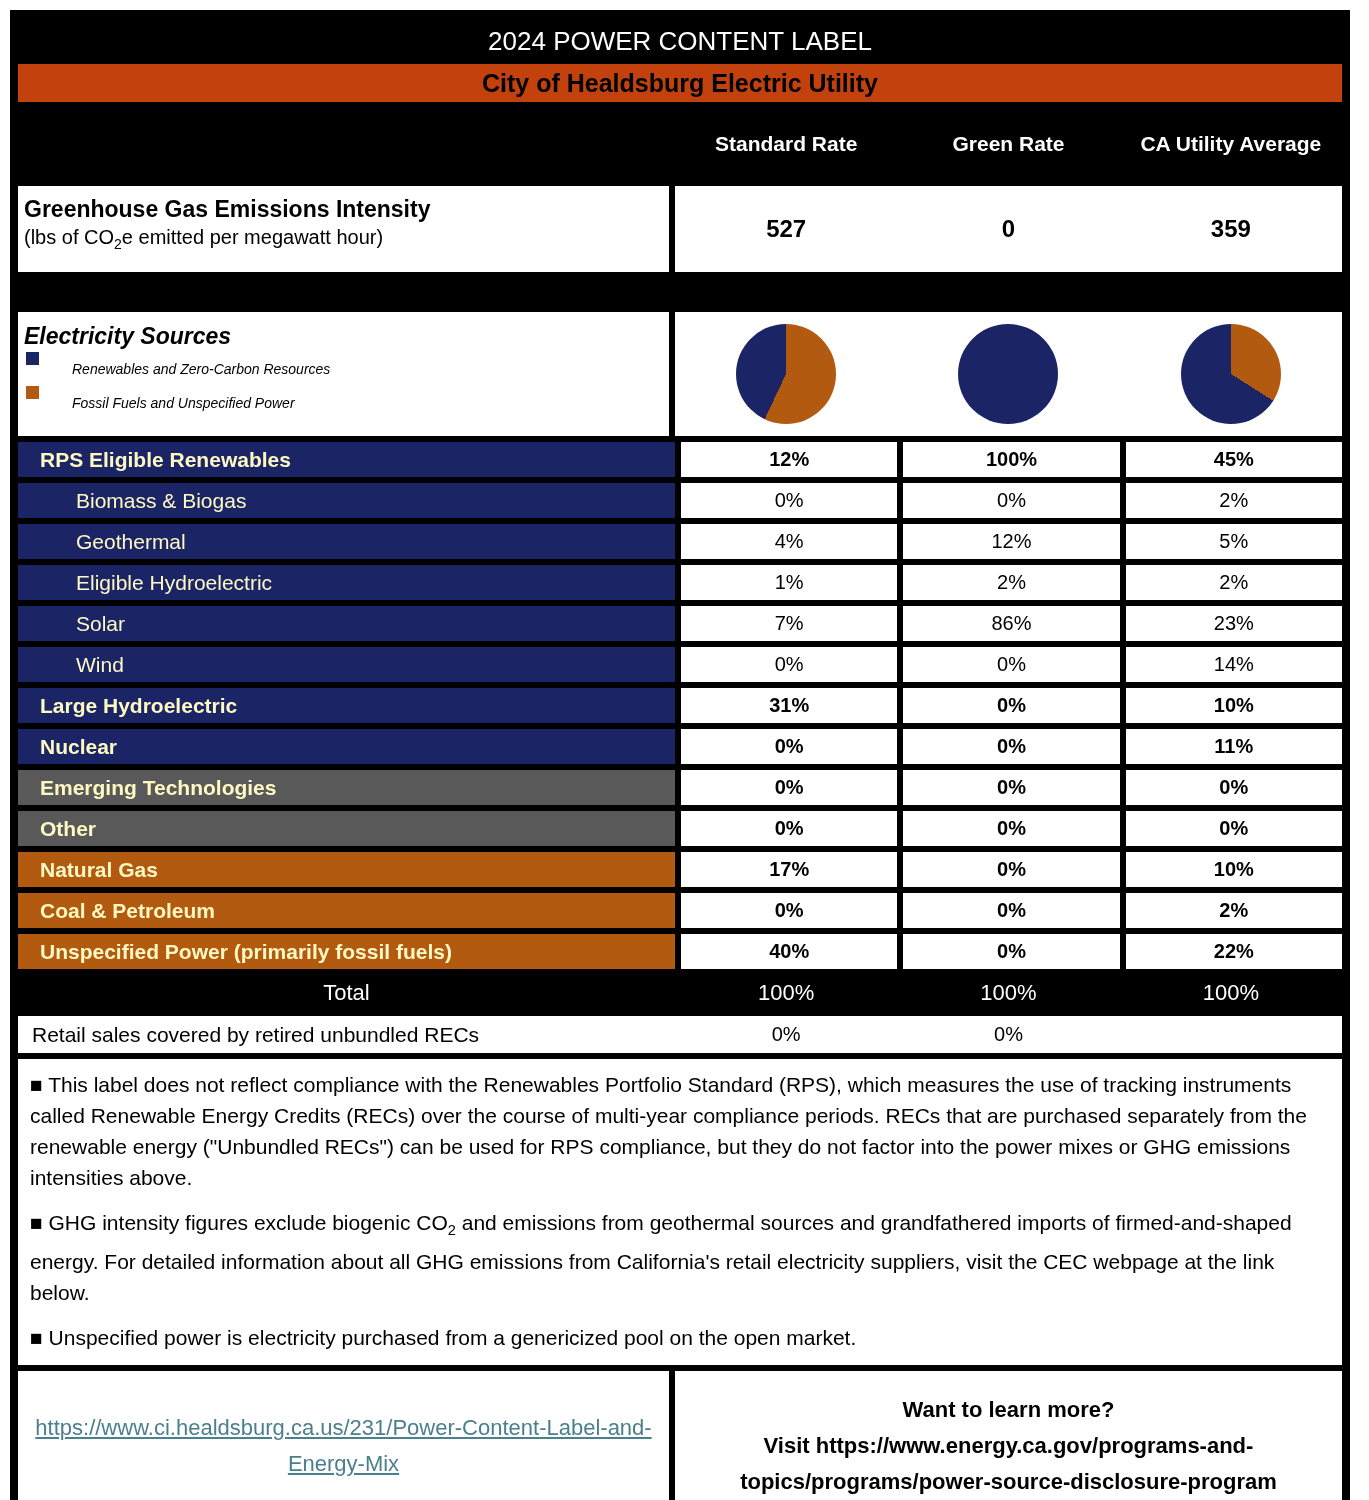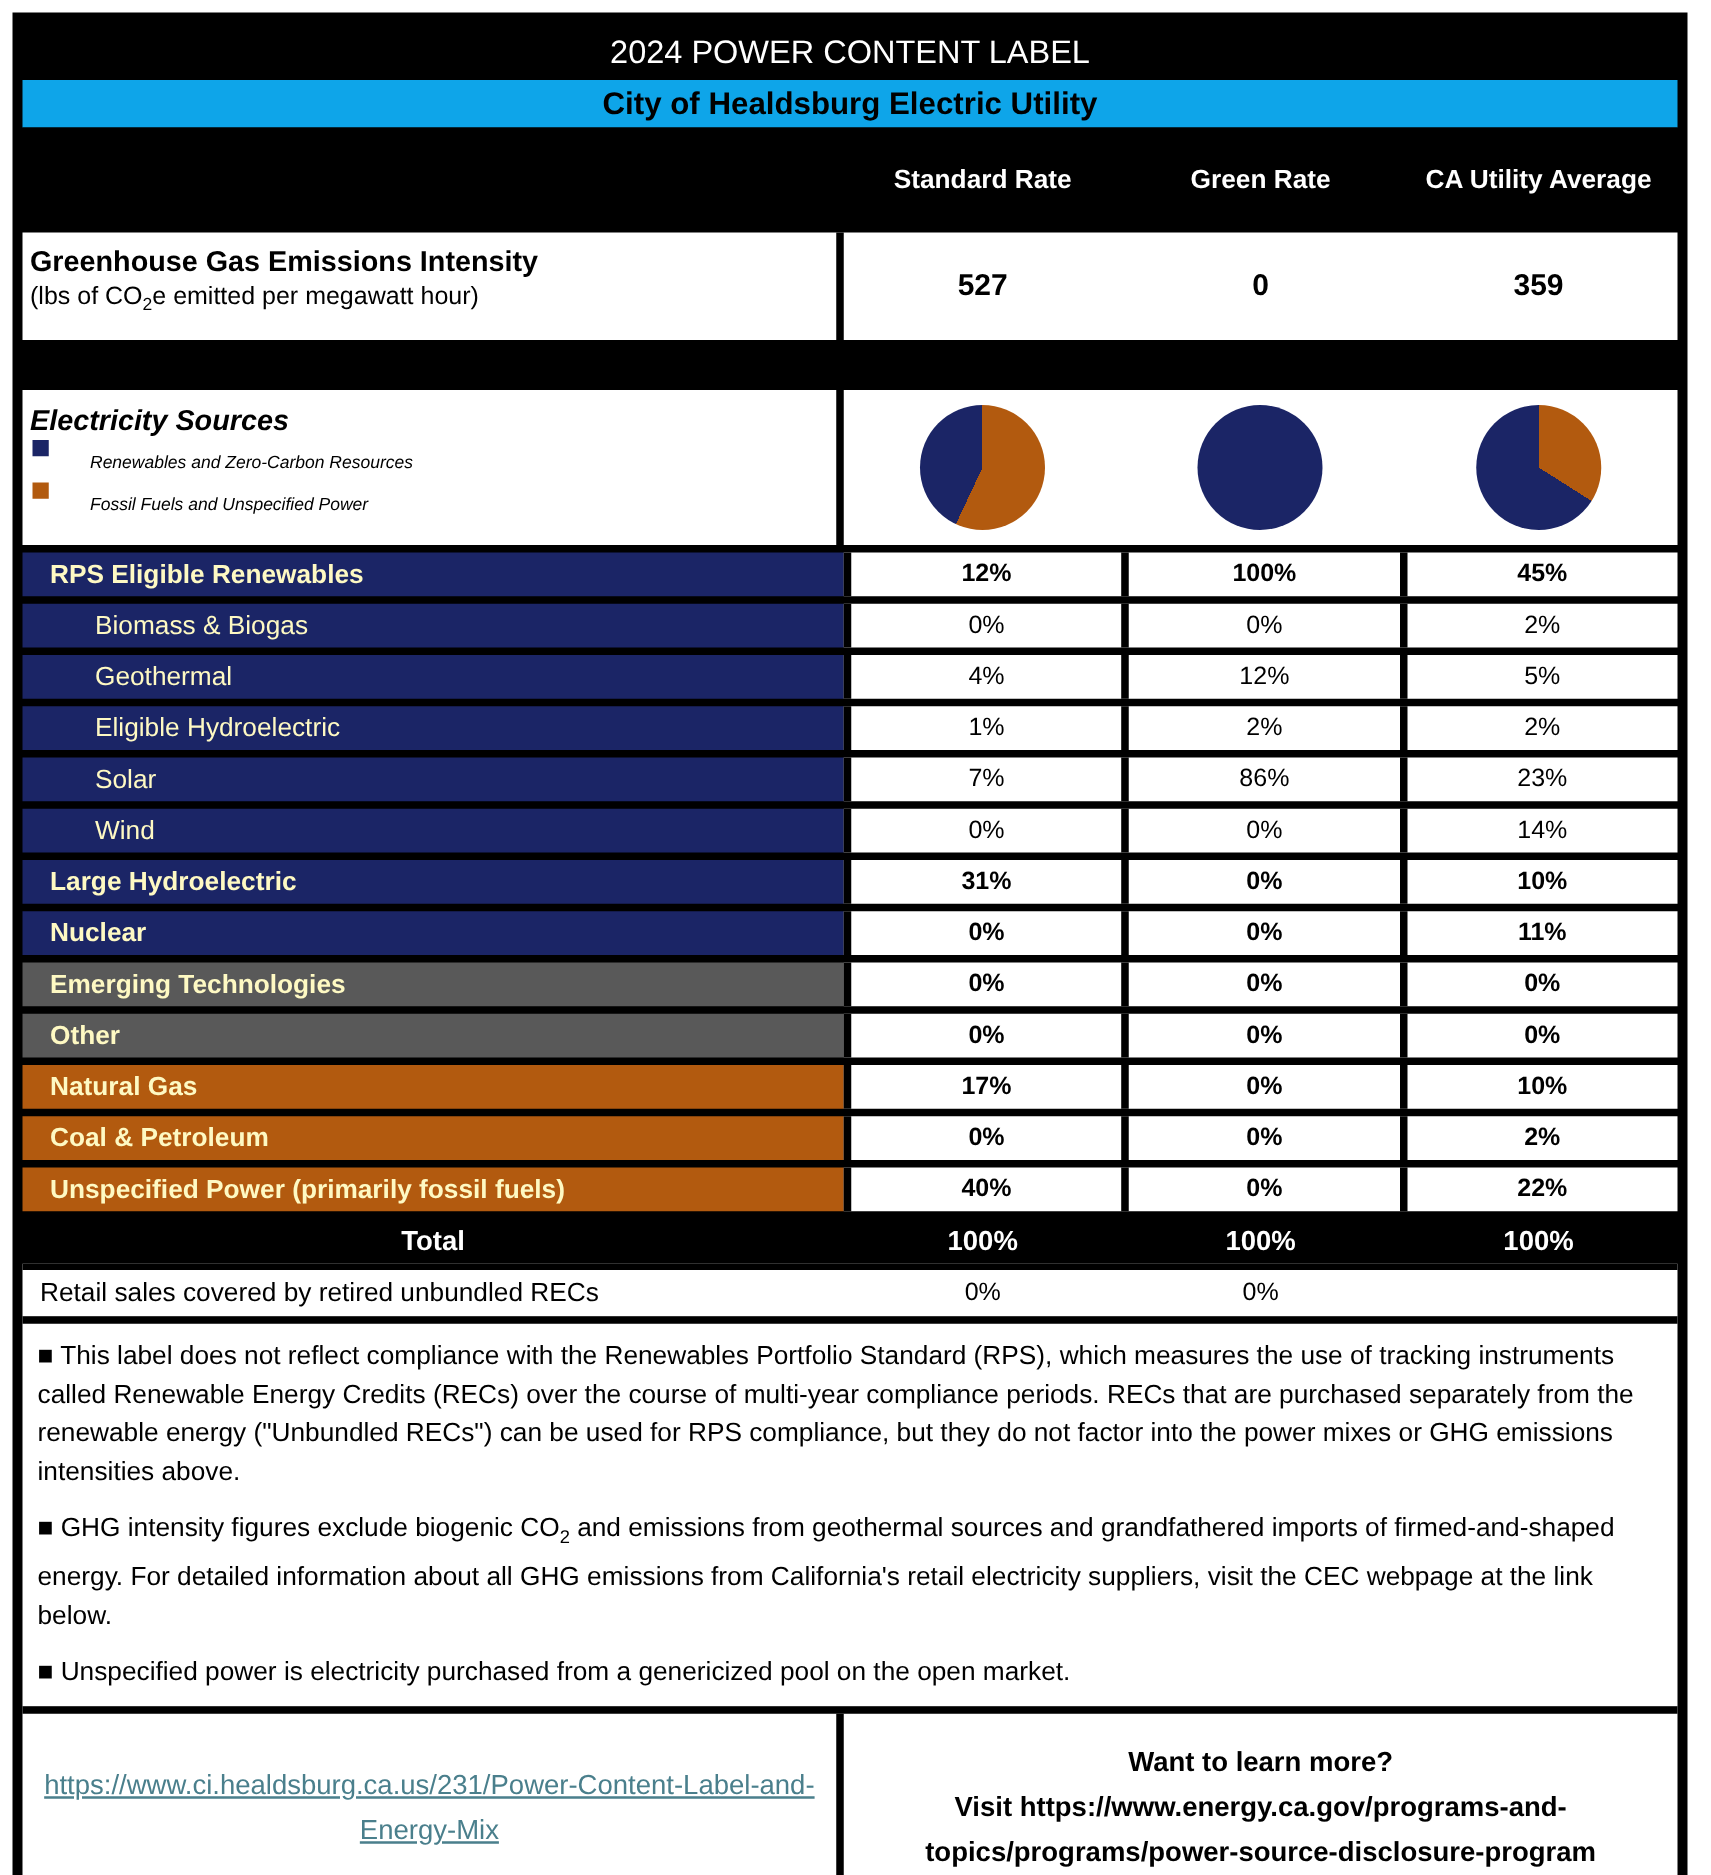--- a/index.html
+++ b/index.html
@@ -1,21 +1,21 @@
 <!DOCTYPE html>
 <html><head>
 <meta charset="utf-8">
 <style>
   html,body{margin:0;padding:0;background:#fff;}
   body{width:1369px;height:1500px;font-family:"Liberation Sans",sans-serif;color:#000;}
   .label-frame{box-sizing:border-box;width:1340px;margin:10px 0 0 10px;background:#000;padding:8px;}
   .grid4{display:grid;grid-template-columns:657px 1fr 1fr 1fr;}
   
   .title-bar{height:46px;display:flex;align-items:center;justify-content:center;background:#000;color:#fff;font-size:26px;font-weight:normal;}
-  .subtitle-bar{height:38px;display:flex;align-items:center;justify-content:center;background:#0ea5e9;color:#000;font-size:25px;font-weight:bold;}
+  .subtitle-bar{height:38px;display:flex;align-items:center;justify-content:center;background:#c2410c;color:#000;font-size:25px;font-weight:bold;}
   .col-headers{height:84px;background:#000;color:#fff;font-weight:bold;font-size:21px;align-items:center;}
   .col-headers .hcell{text-align:center;}
   
   .ghg-row{background:#fff;height:86px;}
   .ghg-label{border-right:6px solid #000;padding:8px 4px 4px 6px;box-sizing:border-box;}
   .ghg-title{font-size:23px;font-weight:bold;line-height:30px;}
   .ghg-sub{font-size:20px;line-height:26px;}
   .ghg-val{display:flex;align-items:center;justify-content:center;font-size:24px;font-weight:bold;}
   sub{font-size:0.7em;}
   .black-sep{height:40px;background:#000;}
@@ -31,21 +31,21 @@
   .t-row{border-top:6px solid #000;height:35px;}
   .t-label{display:flex;align-items:center;color:#fef9c3;font-size:21px;box-sizing:border-box;}
   .ind1{padding-left:22px;}
   .ind2{padding-left:58px;}
   .navy{background:#1B2566;}
   .gray{background:#595959;}
   .orange{background:#B25A0F;}
   .b{font-weight:bold;}
   .t-val{background:#fff;border-left:6px solid #000;display:flex;align-items:center;justify-content:center;font-size:20px;}
   
-  .total-row{border-top:6px solid #000;height:36px;background:#000;color:#fff;font-weight:bold;font-size:22px;align-items:center;}
+  .total-row{border-top:6px solid #000;height:36px;background:#000;color:#fff;font-weight:normal;font-size:22px;align-items:center;}
   .total-label{text-align:center;}
   .total-val{text-align:center;}
   .recs-row{border-top:5px solid #000;height:37px;background:#fff;align-items:center;}
   .recs-label{font-size:21px;padding-left:14px;}
   .recs-val{text-align:center;font-size:20px;}
   
   .footnotes{border-top:6px solid #000;background:#fff;padding:10px 27px 12px 12px;}
   .footnotes p{margin:0 0 14px 0;font-size:21px;line-height:31px;}
   .footnotes p:last-child{margin-bottom:0;}
   

